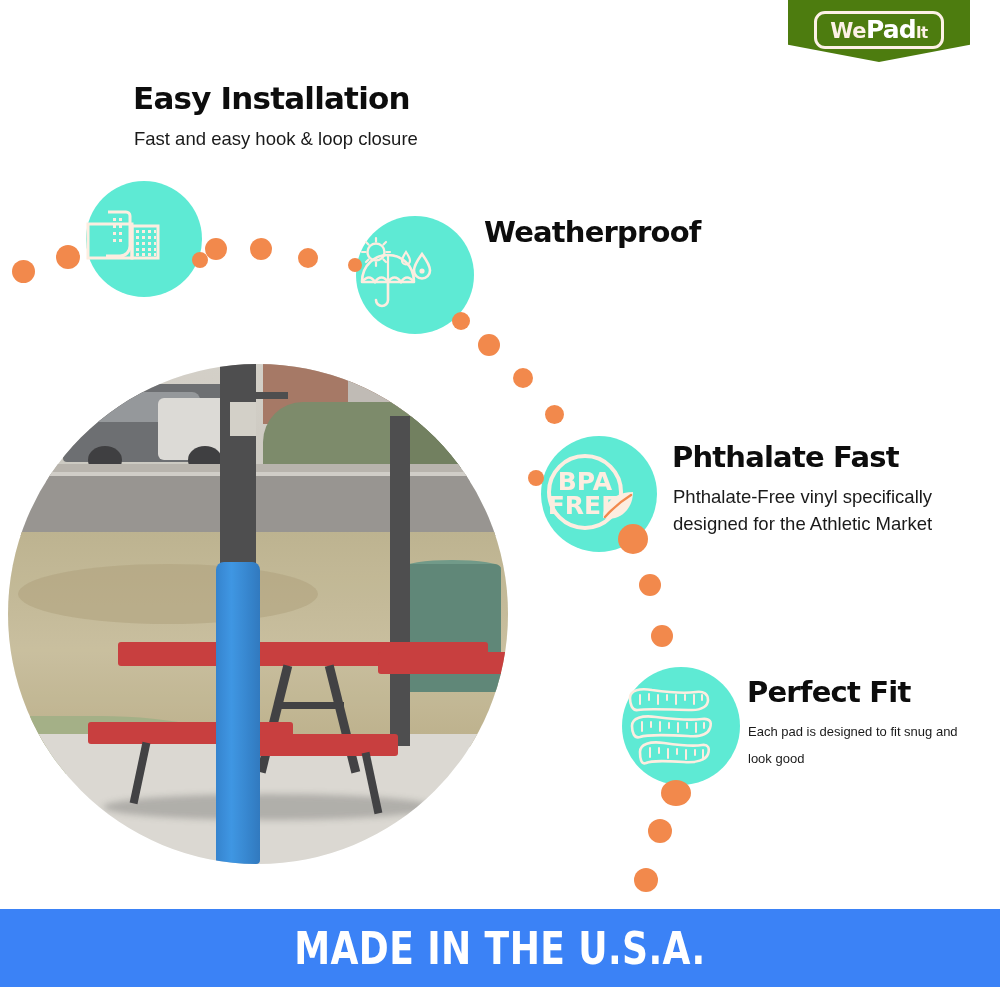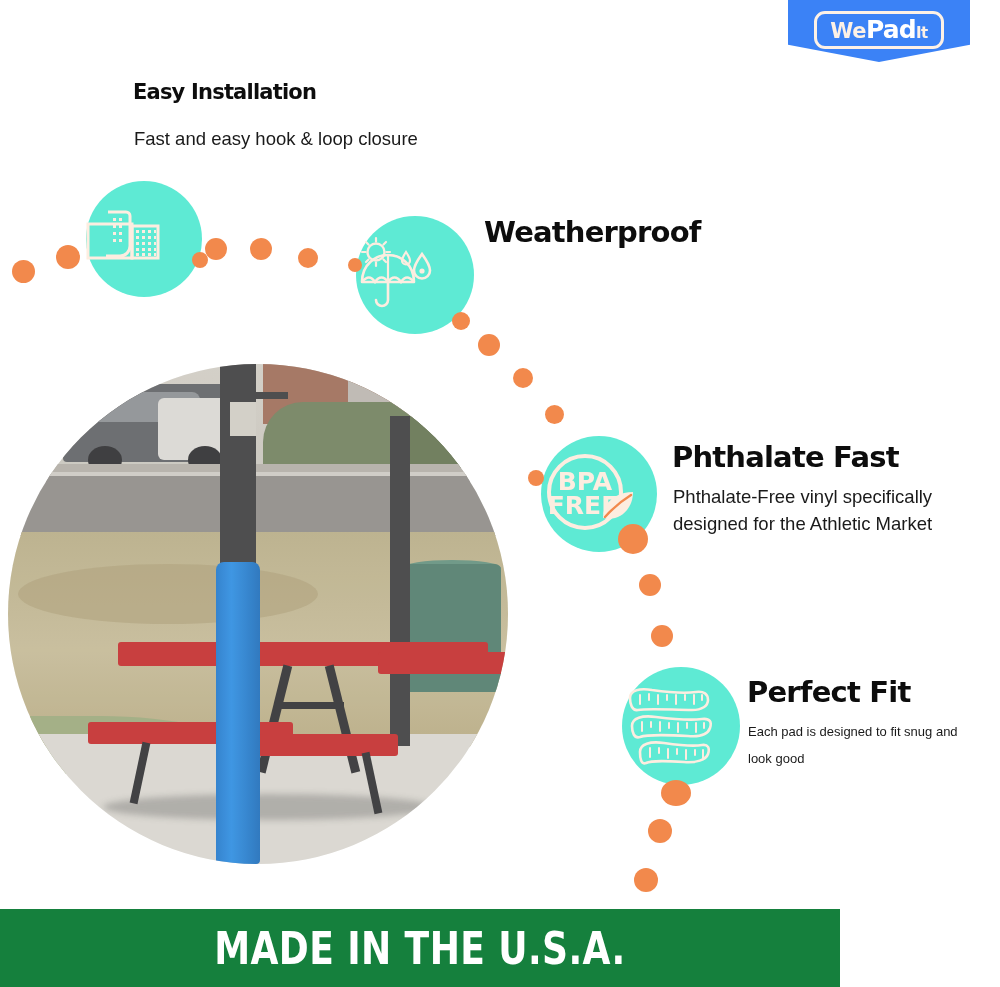--- a/index.html
+++ b/index.html
@@ -19,21 +19,21 @@
     background: #ffffff;
   }
 
   
   .logo-badge {
     position: absolute;
     top: 0;
     left: 788px;
     width: 182px;
     height: 62px;
-    background: #3b82f6;
+    background: #4d7c0f;
     -webkit-clip-path: polygon(0 0, 100% 0, 100% 72%, 50% 100%, 0 72%);
     clip-path: polygon(0 0, 100% 0, 100% 72%, 50% 100%, 0 72%);
     display: flex;
     align-items: flex-start;
     justify-content: center;
   }
   .logo-inner {
     margin-top: 11px;
     border: 3px solid #FDF1E6;
     border-radius: 11px;
@@ -73,21 +73,21 @@
     letter-spacing: -0.8px;
     white-space: nowrap;
   }
   .feature-desc {
     position: absolute;
     font-family: "Liberation Sans", sans-serif;
     font-weight: 400;
     color: #1a1a1a;
   }
 
-  #title-easy      { left: 133px; top: 80px;  font-size: 21px; }
+  #title-easy      { left: 133px; top: 80px;  font-size: 31px; }
   #desc-easy       { left: 134px; top: 126px; font-size: 18.5px; line-height: 26px; width: 420px; }
 
   #title-weather   { left: 484px; top: 215px; font-size: 29px; }
   #desc-weather    { left: 484px; top: 257px; font-size: 18.5px; line-height: 27px; width: 430px; }
 
   #title-phthalate { left: 672px; top: 440px; font-size: 29px; }
   #desc-phthalate  { left: 673px; top: 483px; font-size: 18.5px; line-height: 27px; width: 270px; }
 
   #title-fit       { left: 747px; top: 675px; font-size: 29px; }
   #desc-fit        { left: 748px; top: 718px; font-size: 13px; line-height: 27px; width: 230px; }
@@ -170,23 +170,23 @@
   .sc-leg3      { position:absolute; left:128px; top:378px; width:8px; height:62px; background:#2d2d2f; transform:rotate(12deg); }
   .sc-leg4      { position:absolute; left:360px; top:388px; width:8px; height:62px; background:#2d2d2f; transform:rotate(-12deg);}
   .sc-shadow    { position:absolute; left:95px; top:430px; width:330px; height:26px; background:rgba(60,60,60,.30); border-radius:50%; filter:blur(3px); }
   .sc-haze      { position:absolute; inset:0; background:rgba(255,255,255,.10); }
 
   
   .usa-banner {
     position: absolute;
     left: 0;
     bottom: 0;
-    width: 840px;
+    width: 1000px;
     height: 78px;
-    background: #15803d;
+    background: #3b82f6;
     display: flex;
     align-items: center;
     justify-content: center;
   }
   .usa-text {
     font-family: "DejaVu Sans", sans-serif;
     font-weight: bold;
     font-size: 44px;
     color: #FFFFFF;
     letter-spacing: 0.5px;

